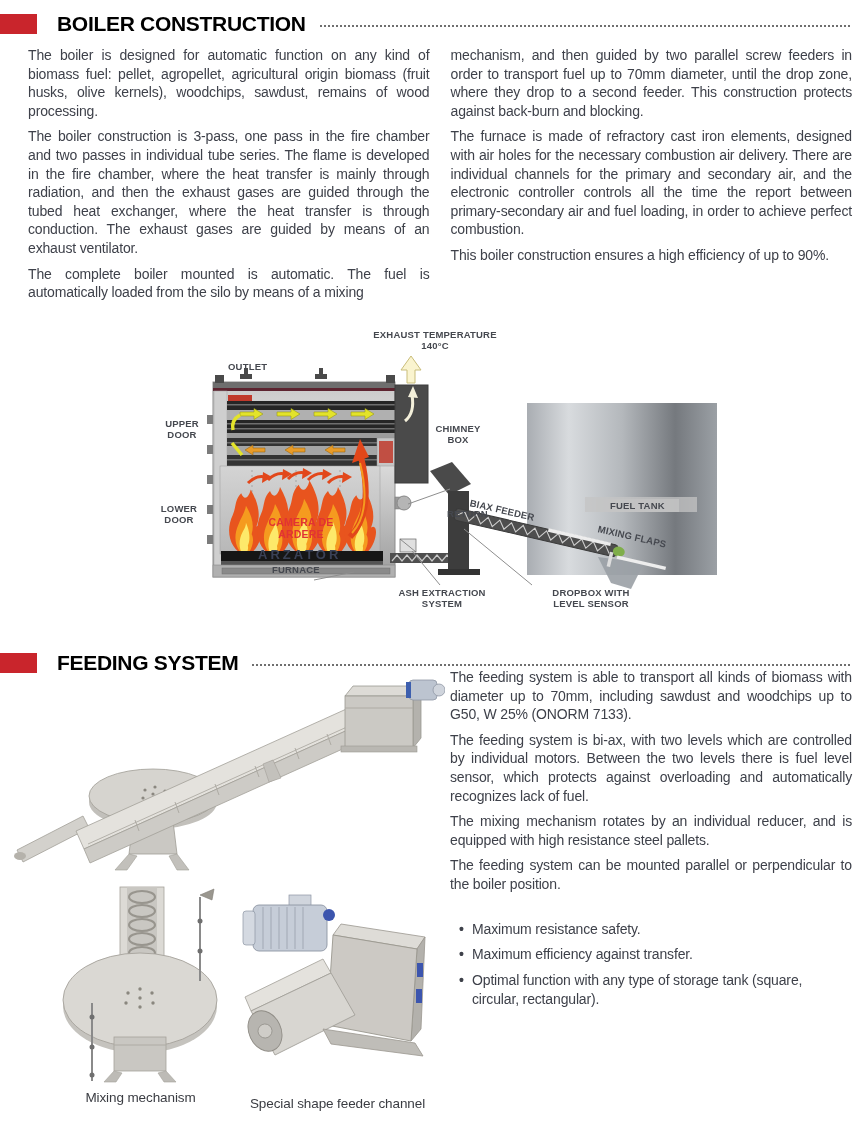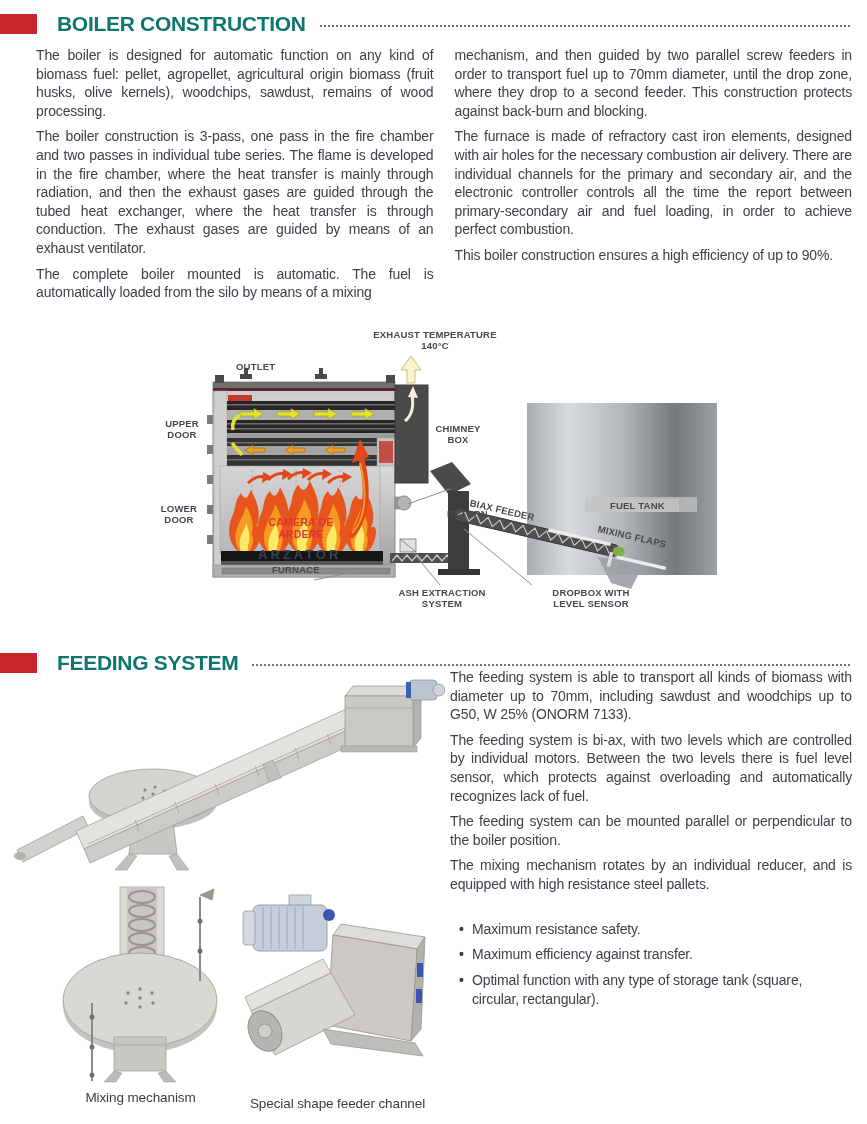--- a/index.html
+++ b/index.html
@@ -2,25 +2,25 @@
 <html><head>
 <meta charset="utf-8">
 <style>
   * { margin:0; padding:0; box-sizing:border-box; }
   body { background:#ffffff; font-family:"Liberation Sans", sans-serif; }
   .page { position:relative; width:867px; height:1124px; background:#fff; overflow:hidden; }
 
   
   .sec-head { position:absolute; left:0; right:0; display:flex; align-items:center; }
   .red-block { width:37px; height:20px; background:#C9252C; flex:0 0 auto; }
-  .sec-title { margin-left:20px; font-size:21px; font-weight:bold; letter-spacing:-0.3px; color:#0f766e; white-space:nowrap; }
+  .sec-title { margin-left:20px; font-size:21px; font-weight:bold; letter-spacing:-0.3px; color:#000000; white-space:nowrap; }
   .dotline { flex:1; height:0; border-top:2.5px dotted #6f6f6f; margin:4px 17px 0 14px; }
 
   
-  .cols { position:absolute; top:46px; left:36px; right:15px; display:flex; gap:21px;justify-content:flex-end; }
+  .cols { position:absolute; top:46px; left:28px; right:15px; display:flex; gap:21px;justify-content:flex-end; }
   .col { flex:1; }
   .col p, .ftext p { font-size:14px; line-height:1.33; letter-spacing:-0.15px; color:#3E414A; text-align:justify; margin-bottom:7px; }
 
   
   .diagram { position:absolute; top:325px; left:0; width:867px; height:300px; }
   .diagram svg { position:absolute; inset:0; }
   .dlabel { position:absolute; font-size:9.5px; font-weight:bold; line-height:1.18; color:#45484F; letter-spacing:0.2px; text-align:center; }
   .rot { transform:rotate(13deg); transform-origin:left center; white-space:nowrap; }
   .lbl-camera { color:#E23333; font-size:10.5px;margin-top:21px; }
   .lbl-arzator { color:#3A4156; font-size:13px; letter-spacing:3px; font-weight:bold; }
@@ -199,21 +199,21 @@
 
       <g stroke="#8e8e8e" stroke-width="1">
         <line x1="450" y1="164" x2="408" y2="179"></line>
         <line x1="440" y1="260" x2="412" y2="226"></line>
         <line x1="532" y1="260" x2="464" y2="204"></line>
         <line x1="314" y1="255" x2="354" y2="247"></line>
       </g>
     </svg>
 
     <div class="dlabel" style="left:368px; top:4px; width:134px;">EXHAUST TEMPERATURE 140°C</div>
-    <div class="dlabel" style="left:228px; top:36px;margin-left:8px;">OUTLET</div>
+    <div class="dlabel" style="left:228px; top:36px;">OUTLET</div>
     <div class="dlabel" style="left:160px; top:93px; width:44px;">UPPER DOOR</div>
     <div class="dlabel" style="left:433px; top:98px; width:50px;">CHIMNEY BOX</div>
     <div class="dlabel" style="left:447px; top:151px;margin-top:32px;">RETURN</div>
     <div class="dlabel" style="left:156px; top:178px; width:46px;">LOWER DOOR</div>
     <div class="dlabel lbl-camera" style="left:258px; top:170px; width:86px;">CAMERA DE ARDERE</div>
     <div class="dlabel lbl-arzator" style="left:258px; top:222px;">ARZATOR</div>
     <div class="dlabel" style="left:272px; top:239px;text-align:right;">FURNACE</div>
     <div class="dlabel" style="left:393px; top:262px; width:98px;">ASH EXTRACTION SYSTEM</div>
     <div class="dlabel" style="left:505px; top:262px; width:92px;margin-left:40px;">DROPBOX WITH LEVEL SENSOR</div>
     <div class="dlabel rot" style="left:470px; top:172px;">BIAX FEEDER</div>
@@ -223,22 +223,22 @@
 
   <div class="sec-head" style="top:642px;margin-top:9px;">
     <div class="red-block"></div>
     <div class="sec-title">FEEDING SYSTEM</div>
     <div class="dotline"></div>
   </div>
 
   <div class="ftext">
     <p>The feeding system is able to transport all kinds of biomass with diameter up to 70mm, including sawdust and woodchips up to G50, W 25% (ONORM 7133).</p>
     <p>The feeding system is bi-ax, with two levels which are controlled by individual motors. Between the two levels there is fuel level sensor, which protects against overloading and automatically recognizes lack of fuel.</p>
+    <p>The mixing mechanism rotates by an individual reducer, and is equipped with high resistance steel pallets.</p>
     <p>The feeding system can be mounted parallel or perpendicular to the boiler position.</p>
-    <p>The mixing mechanism rotates by an individual reducer, and is equipped with high resistance steel pallets.</p>
     <ul class="bullets">
       <li>
           <span class="bm">•</span>
           <span>Maximum resistance safety.</span>
         </li>
       <li>
           <span class="bm">•</span>
           <span>Maximum efficiency against transfer.</span>
         </li>
       <li>

